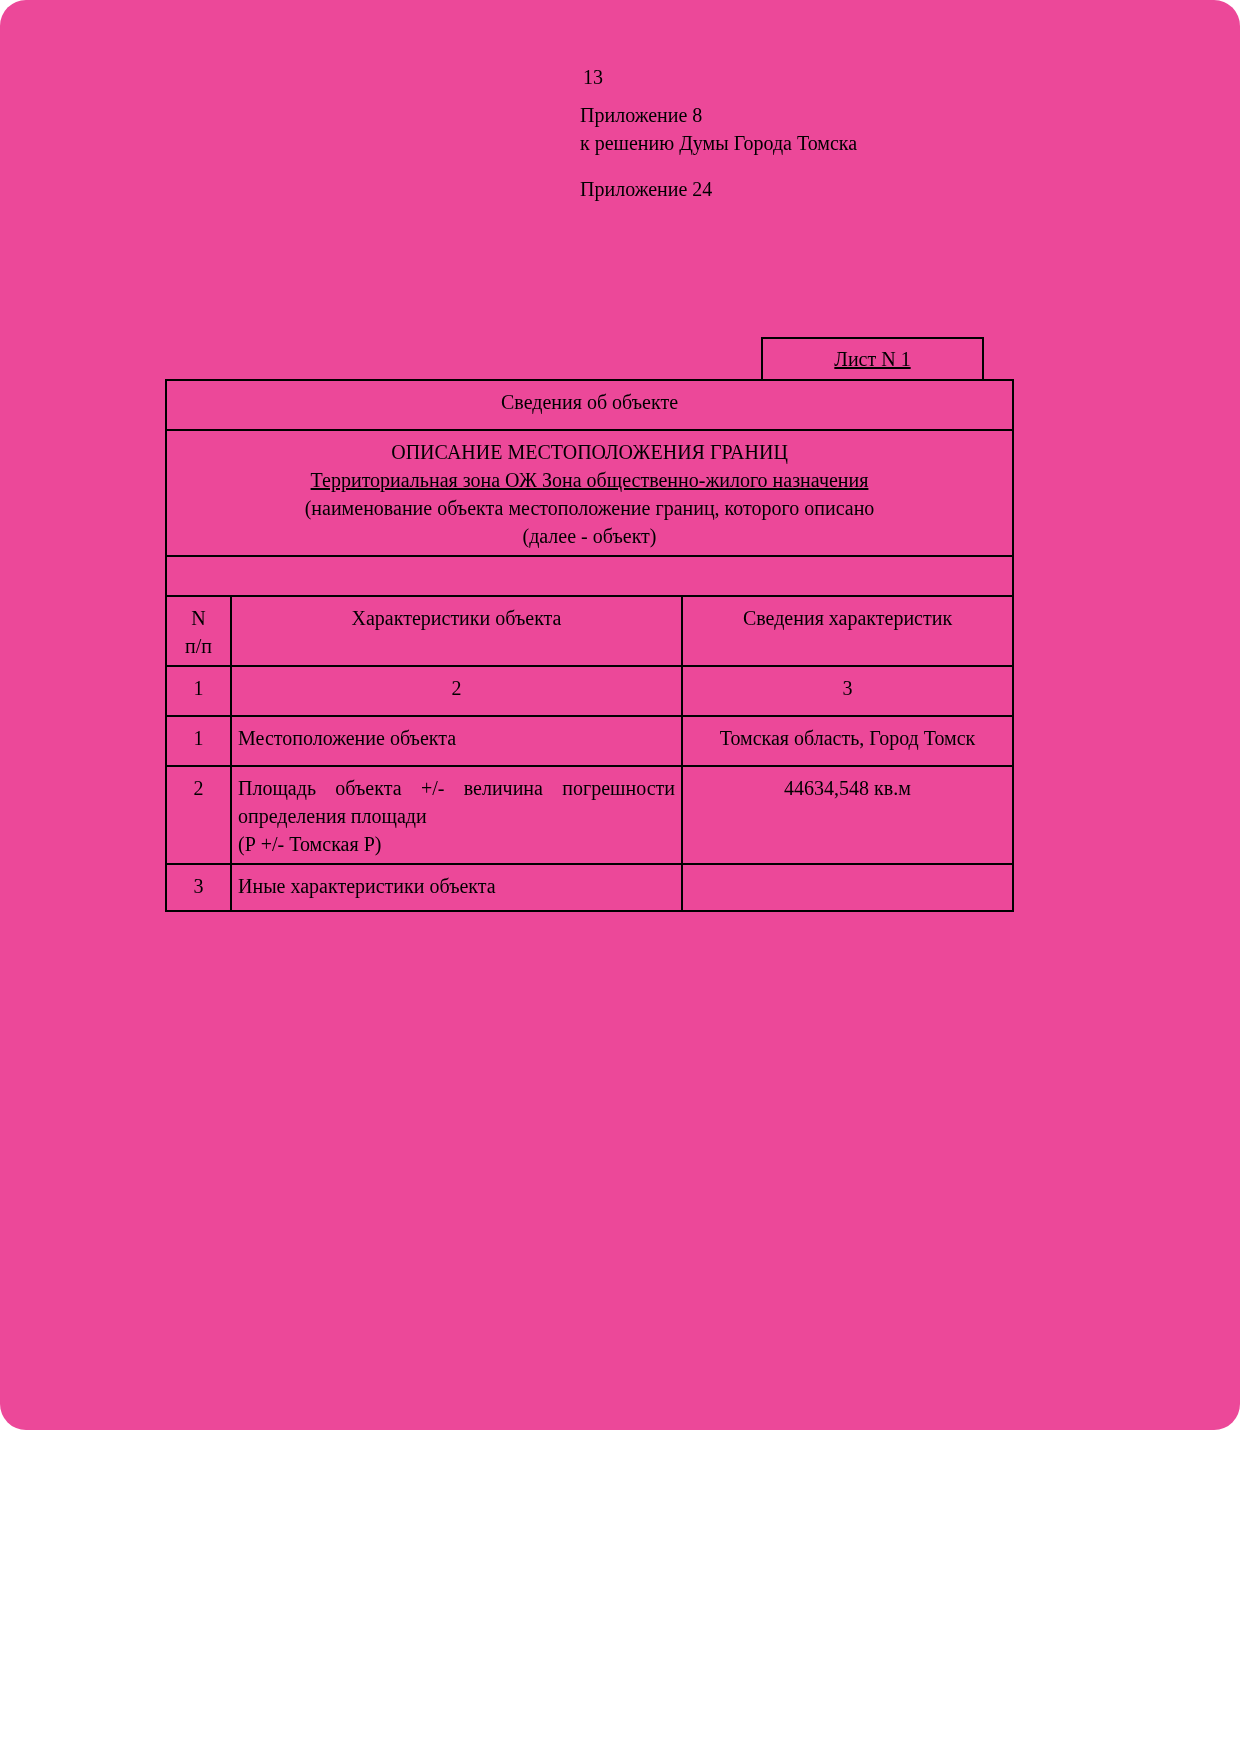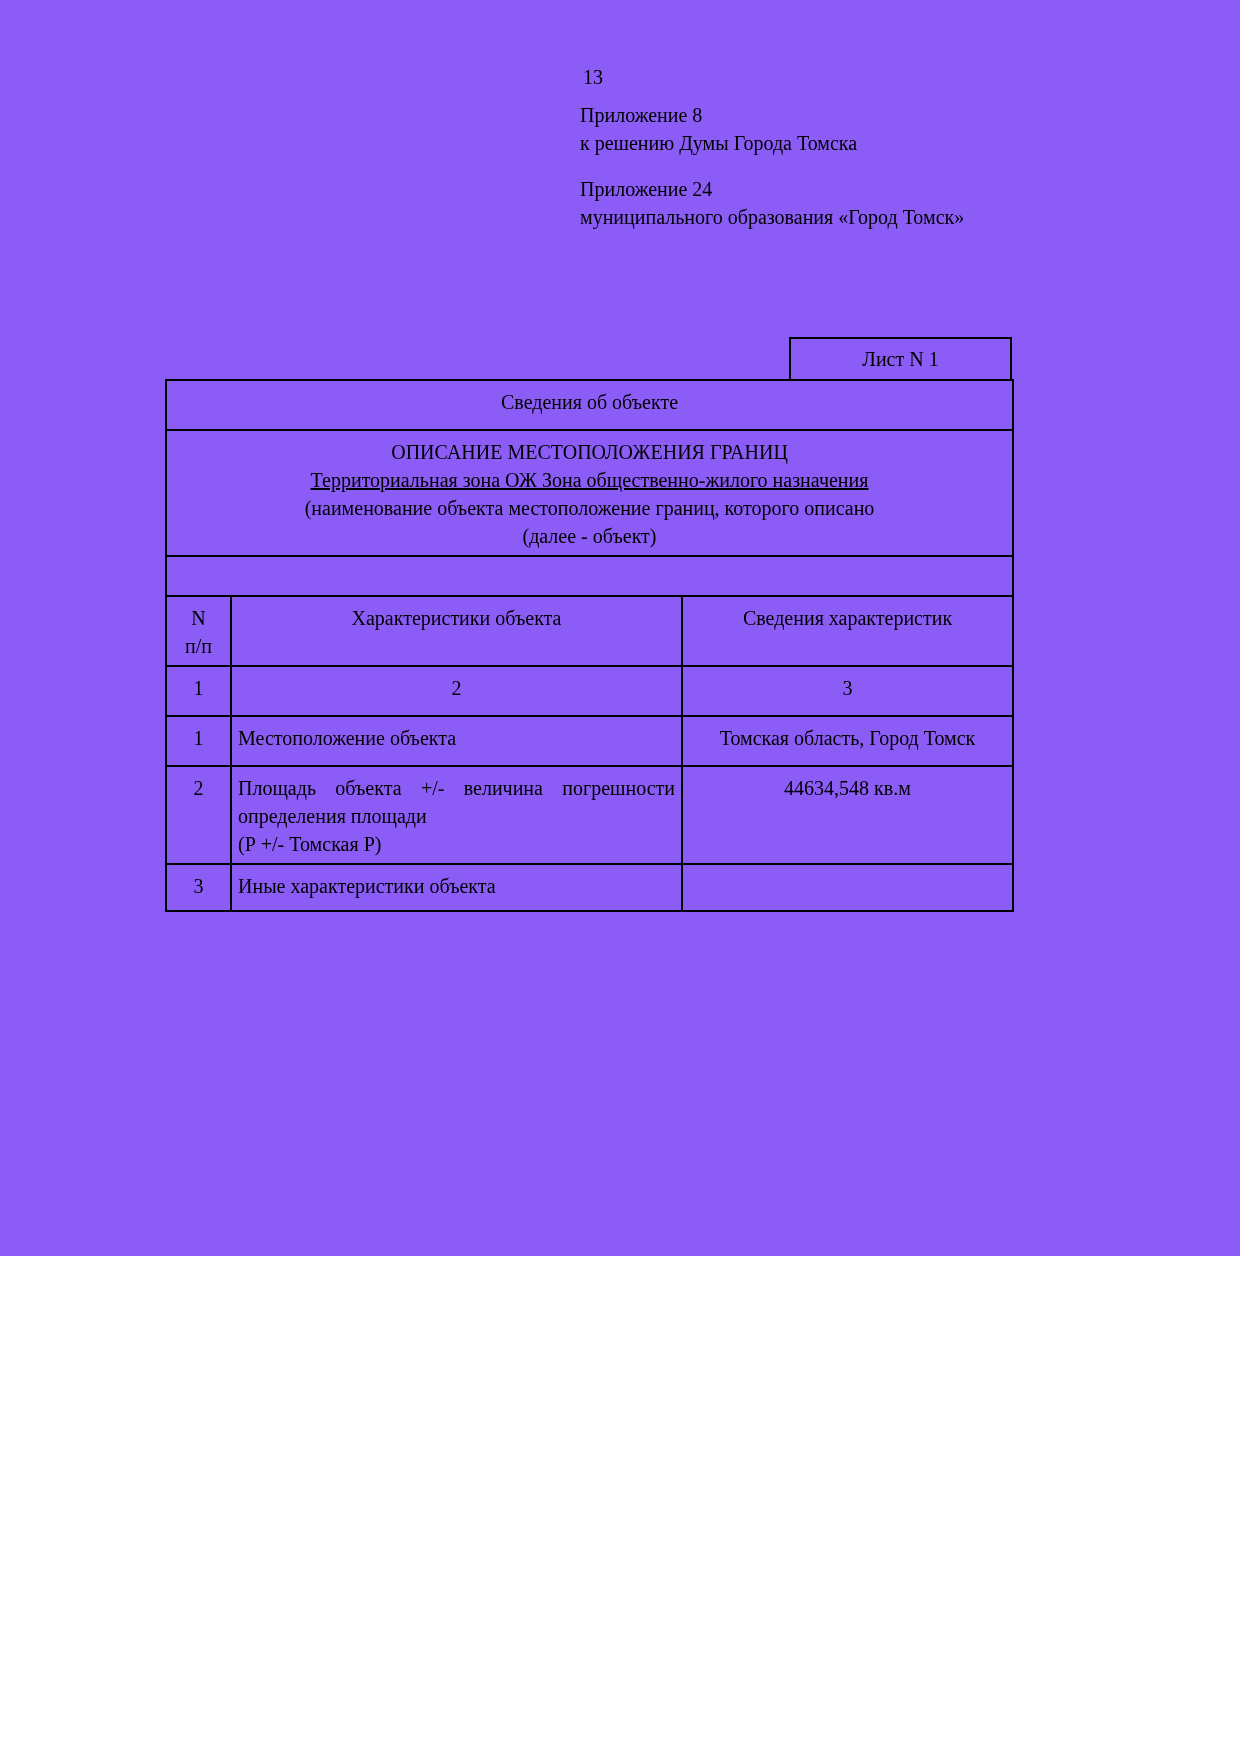--- a/index.html
+++ b/index.html
@@ -7,23 +7,24 @@
   body {
     width: 1240px;
     height: 1754px;
     font-family: "Liberation Serif", serif;
     font-size: 20px;
     color: #000000;
   }
   .page {
     position: relative;
     width: 1240px;
-    height: 1256px;
-    background: #8b5cf6;
+    height: 1430px;
+    background: #ec4899;
     overflow: hidden;
+    border-radius: 26px;
   }
   .page-number {
     position: absolute;
     left: 583px;
     top: 63px;
     line-height: 28px;
   }
   .header-block {
     position: absolute;
     left: 580px;
@@ -31,29 +32,30 @@
     width: 434px;
     line-height: 28px;
   }
   .header-spacer { height: 18px; }
   .justify-line {
     text-align: justify;
     text-align-last: justify;
   }
   .sheet-box {
     position: absolute;
-    left: 789px;
+    left: 761px;
     top: 337px;
     width: 223px;
     height: 44px;
     border: 2px solid #000000;
     display: flex;
     align-items: center;
     justify-content: center;
     line-height: 28px;
+    text-decoration: underline;
   }
   .main-table {
     position: absolute;
     left: 165px;
     top: 379px;
     width: 847px;
     border-collapse: collapse;
     table-layout: fixed;
   }
   .main-table td {
@@ -79,21 +81,20 @@
 
 <div class="page">
 
   <div class="page-number">13</div>
 
   <div class="header-block">
     <div>Приложение 8</div>
     <div>к решению Думы Города Томска</div>
     <div class="header-spacer"></div>
     <div>Приложение 24</div>
-    <div>муниципального образования «Город Томск»</div>
   </div>
 
   <div class="sheet-box">
     <span>Лист N 1</span>
   </div>
 
   <table class="main-table">
     <colgroup>
       <col style="width:65px">
       <col style="width:451px">

